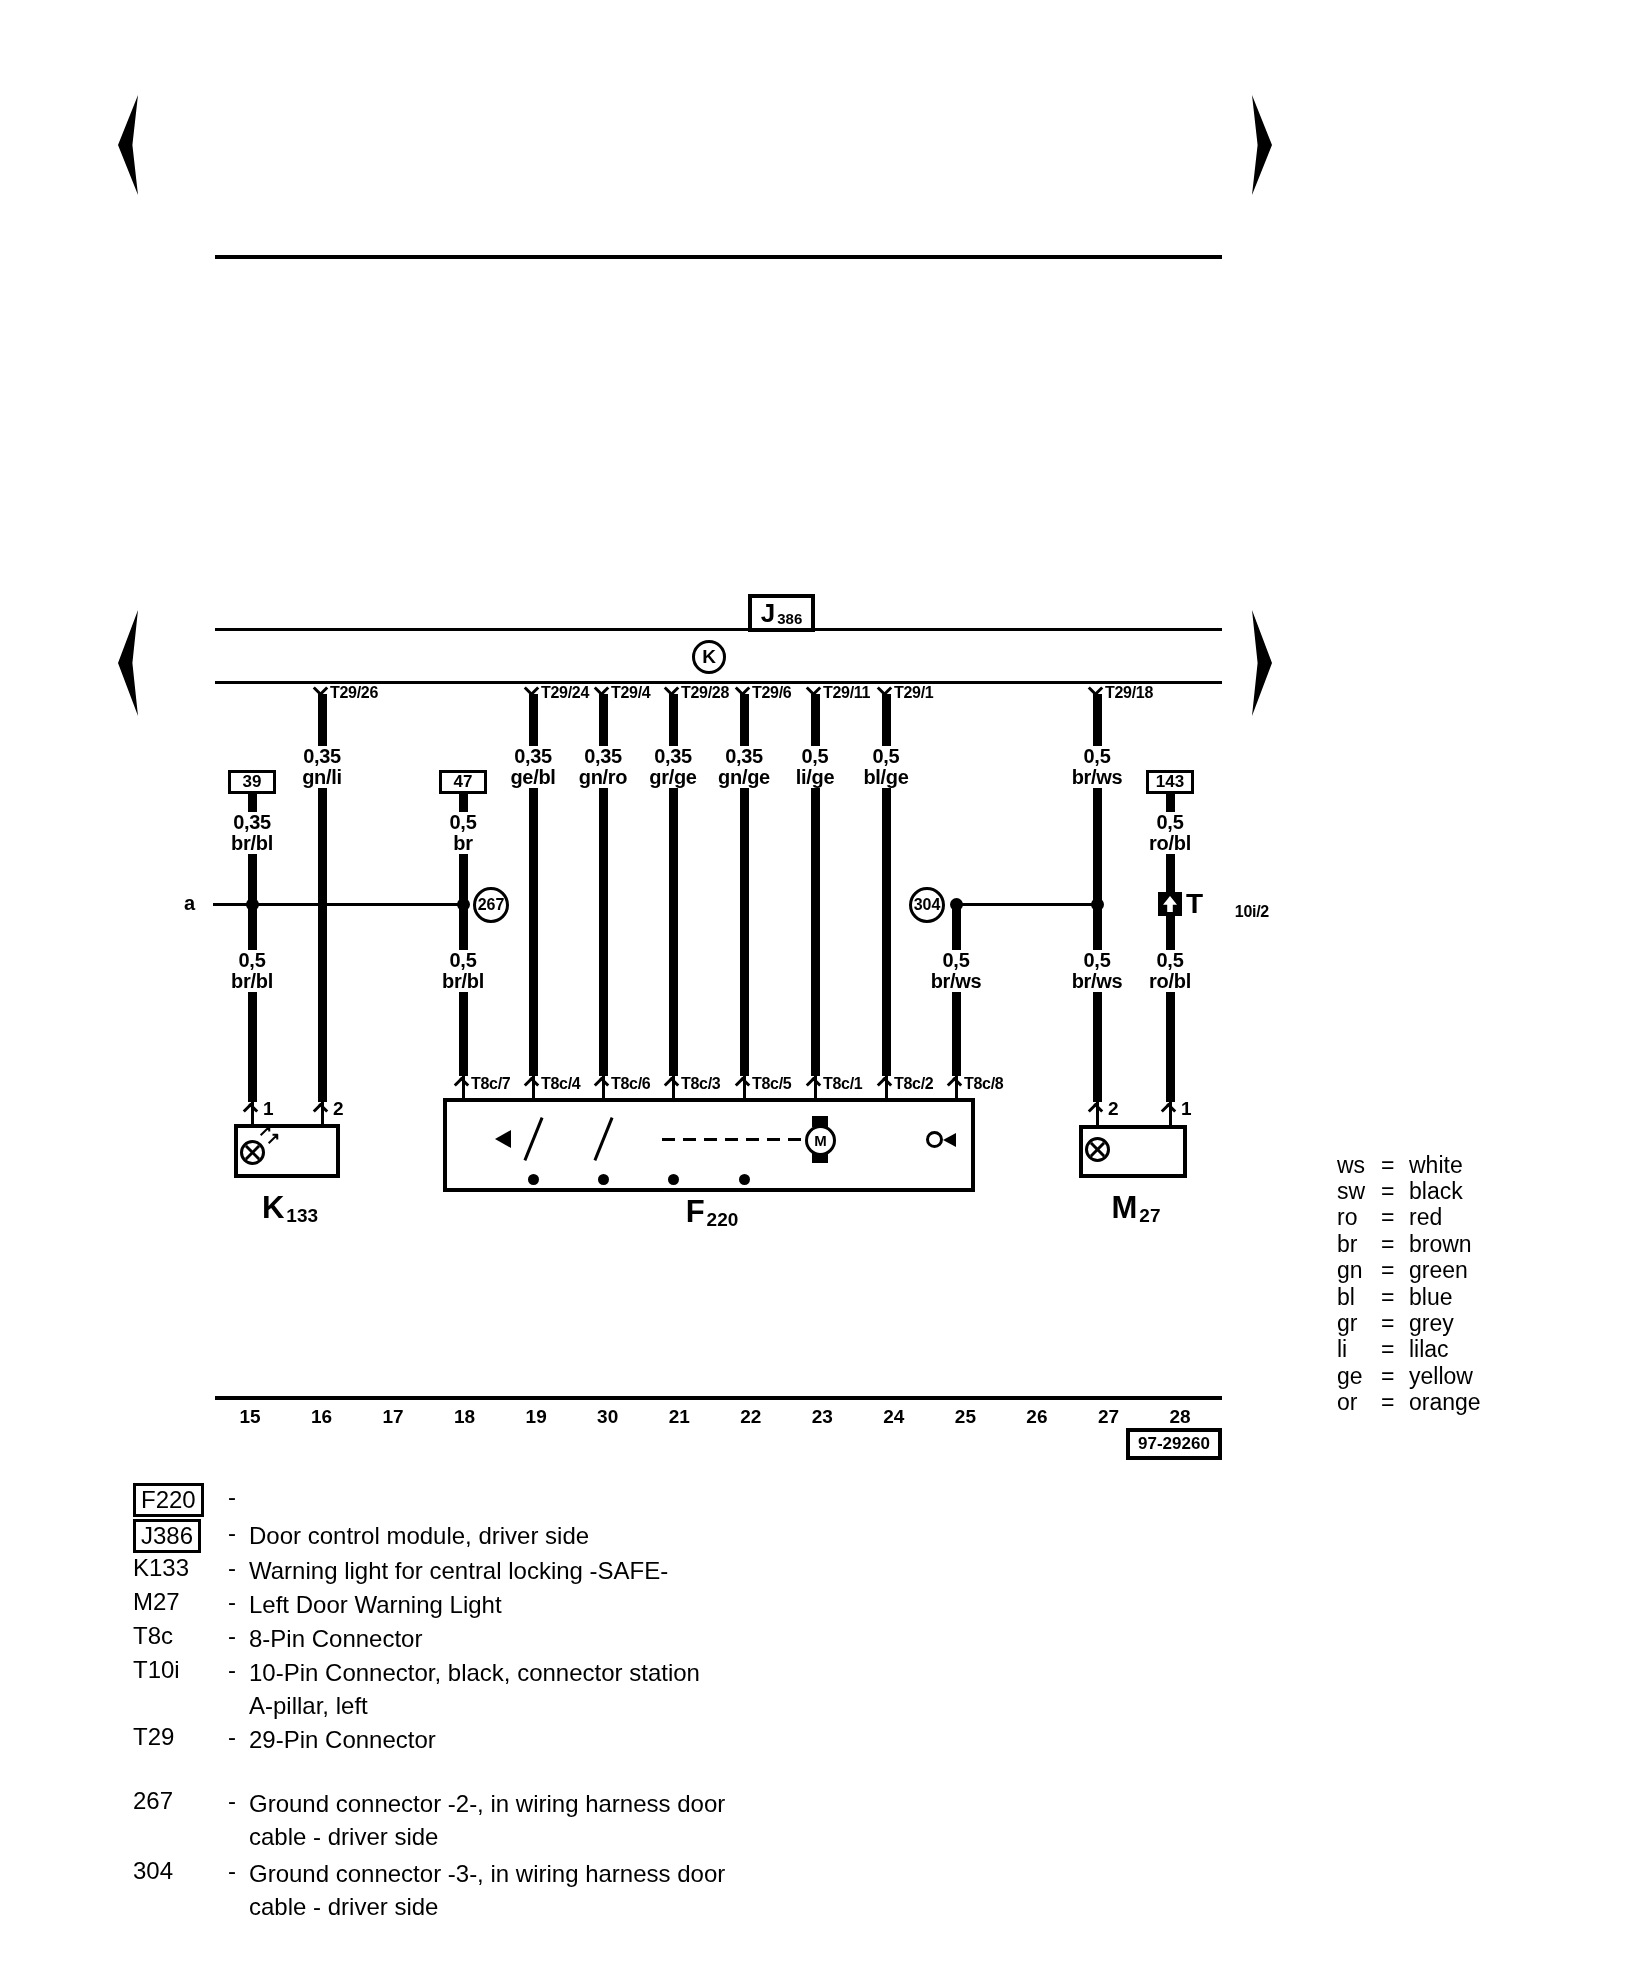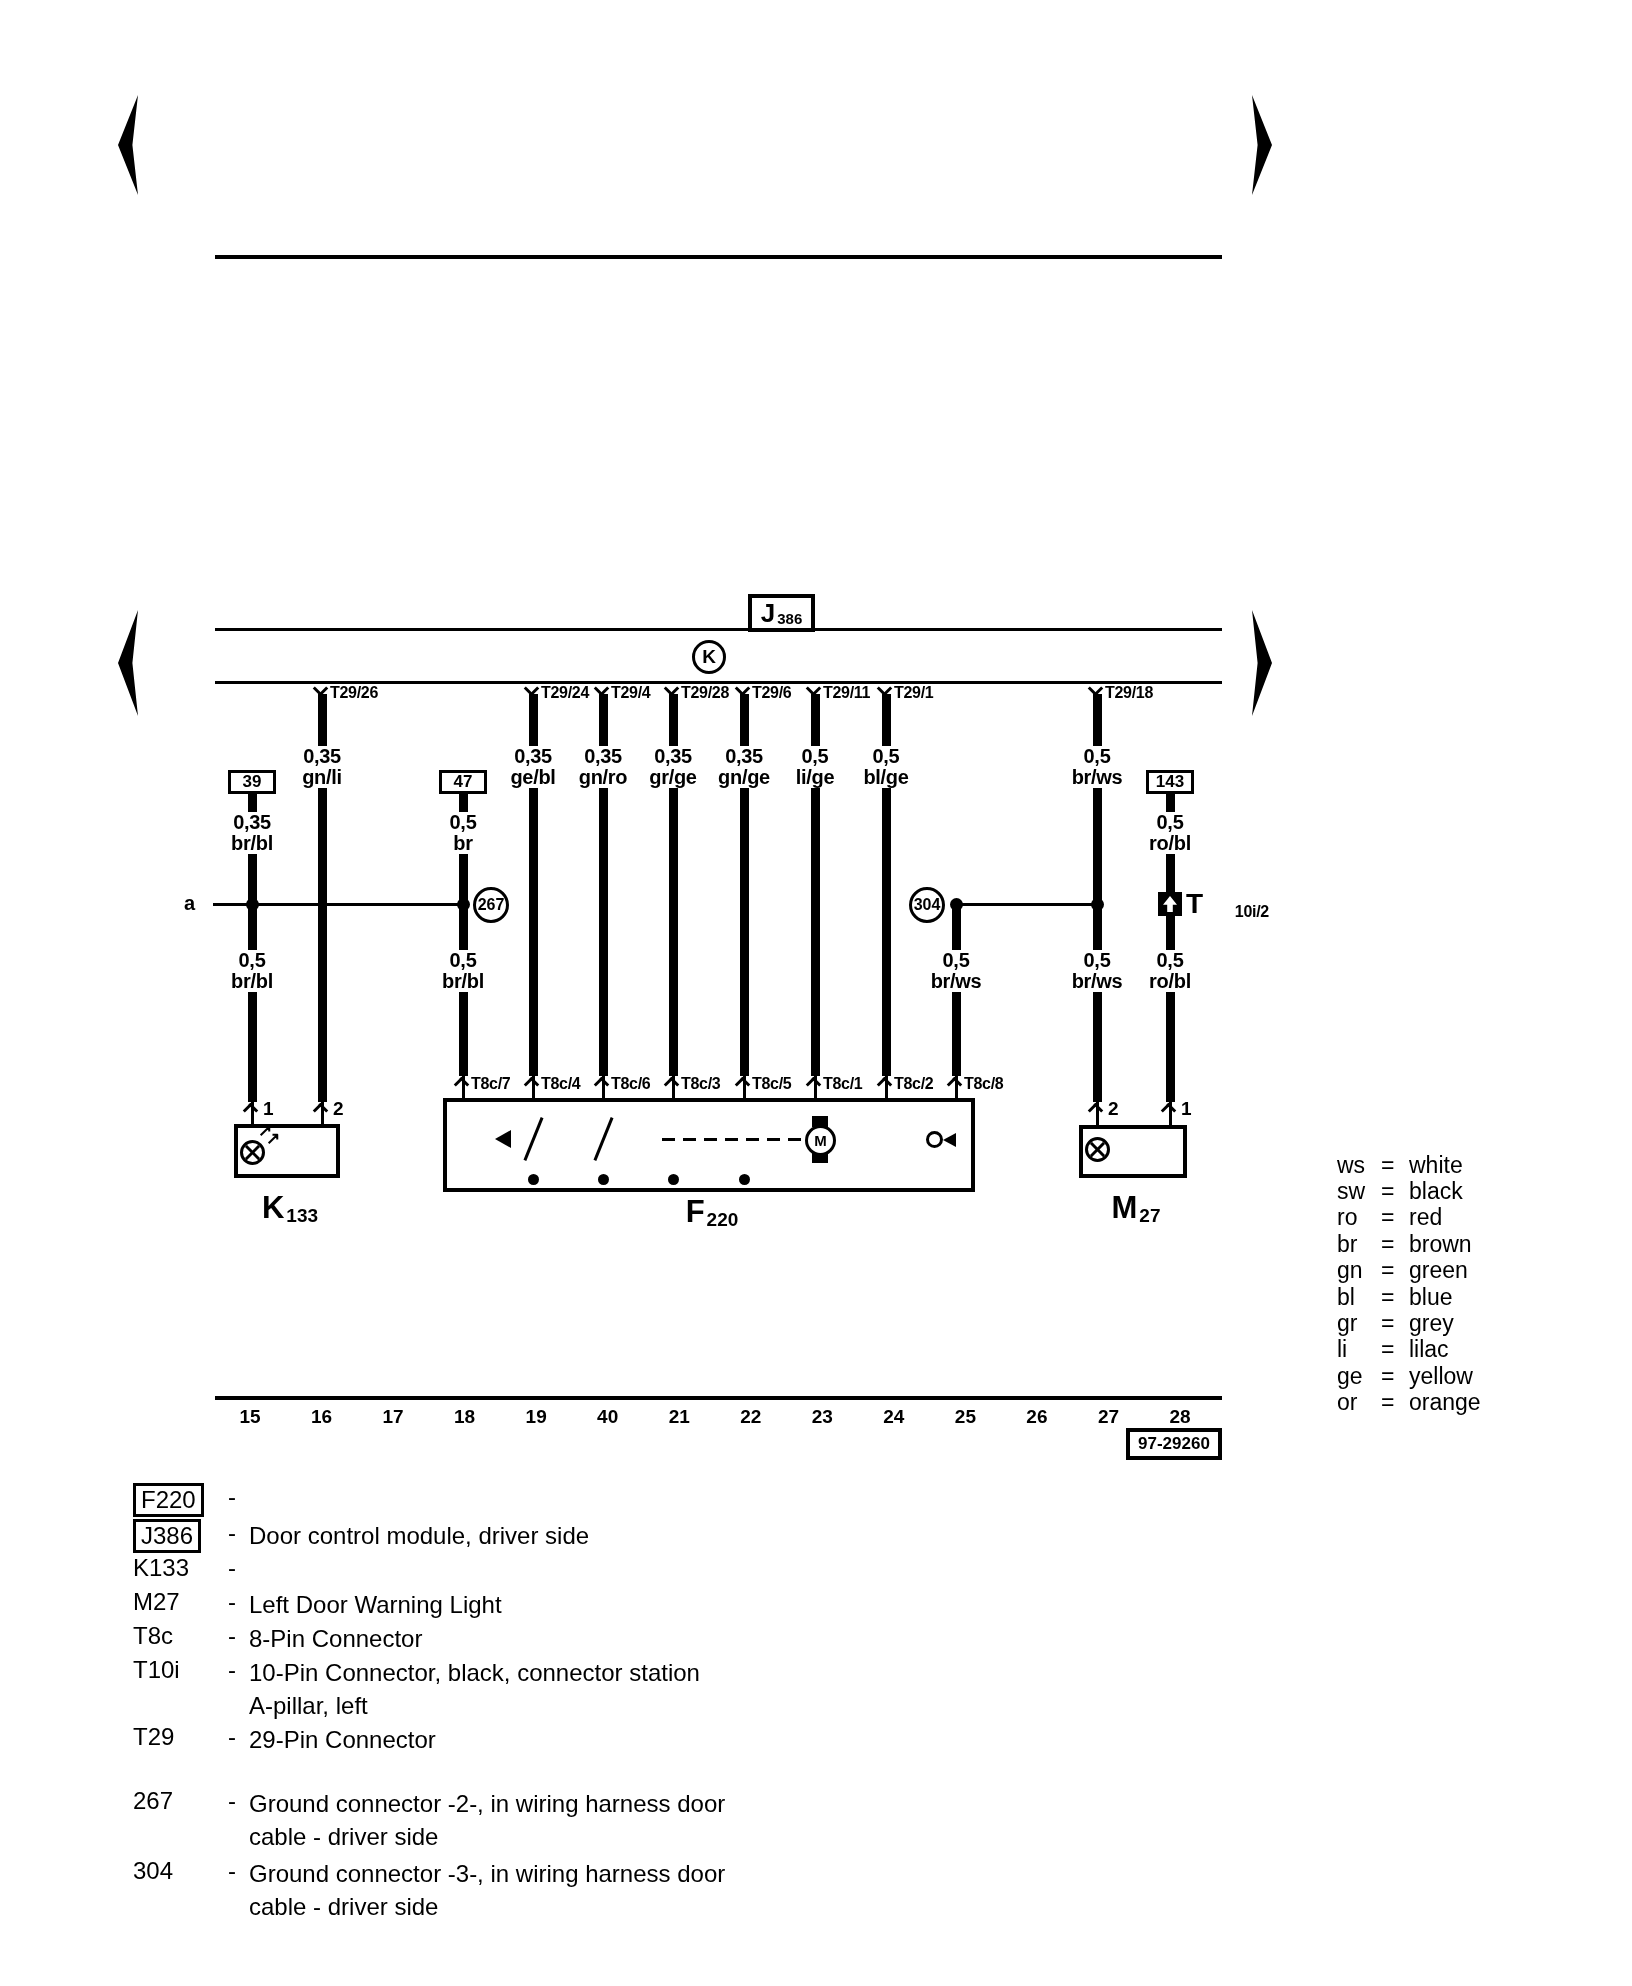--- a/index.html
+++ b/index.html
@@ -211,20 +211,21 @@
         <span class="li-dash">-</span>
       </div>
       <div class="li-row" style="top: 36px;">
         <span class="li-code"><span class="codetxt boxed">J386</span></span>
         <span class="li-dash">-</span>
         <span class="li-desc"><span>Door control module, driver side</span></span>
       </div>
       <div class="li-row" style="top: 71px;">
         <span class="li-code"><span class="codetxt">K133</span></span>
         <span class="li-dash">-</span>
+        <span class="li-desc"><span>Warning light for central locking -SAFE-</span></span>
       </div>
       <div class="li-row" style="top: 105px;">
         <span class="li-code"><span class="codetxt">M27</span></span>
         <span class="li-dash">-</span>
         <span class="li-desc"><span>Left Door Warning Light</span></span>
       </div>
       <div class="li-row" style="top: 139px;">
         <span class="li-code"><span class="codetxt">T8c</span></span>
         <span class="li-dash">-</span>
         <span class="li-desc"><span>8-Pin Connector</span></span>
@@ -376,21 +377,21 @@
       <div class="blade" style="left: 531.5px; top: 1116px;"></div>
       <div class="blade" style="left: 601.5px; top: 1116px;"></div>
       <div class="vl" style="left: 818.5px; top: 1163px; width: 3px; height: 9px;"></div>
       <div class="hl" style="left: 820px; top: 1170px; width: 67.5px; height: 3px;"></div>
       <div class="vl" style="left: 884.5px; top: 1102px; width: 3px; height: 71px;"></div>
       <div class="track" style="left: 250px; top: 1406px;">15</div>
       <div class="track" style="left: 321.54px; top: 1406px;">16</div>
       <div class="track" style="left: 393.08px; top: 1406px;">17</div>
       <div class="track" style="left: 464.62px; top: 1406px;">18</div>
       <div class="track" style="left: 536.16px; top: 1406px;">19</div>
-      <div class="track" style="left: 607.7px; top: 1406px;">40</div>
+      <div class="track" style="left: 607.7px; top: 1406px;">30</div>
       <div class="track" style="left: 679.24px; top: 1406px;">21</div>
       <div class="track" style="left: 750.78px; top: 1406px;">22</div>
       <div class="track" style="left: 822.32px; top: 1406px;">23</div>
       <div class="track" style="left: 893.86px; top: 1406px;">24</div>
       <div class="track" style="left: 965.4px; top: 1406px;">25</div>
       <div class="track" style="left: 1036.94px; top: 1406px;">26</div>
       <div class="track" style="left: 1108.48px; top: 1406px;">27</div>
       <div class="track" style="left: 1180.02px; top: 1406px;">28</div>
     </div>
 </div>

